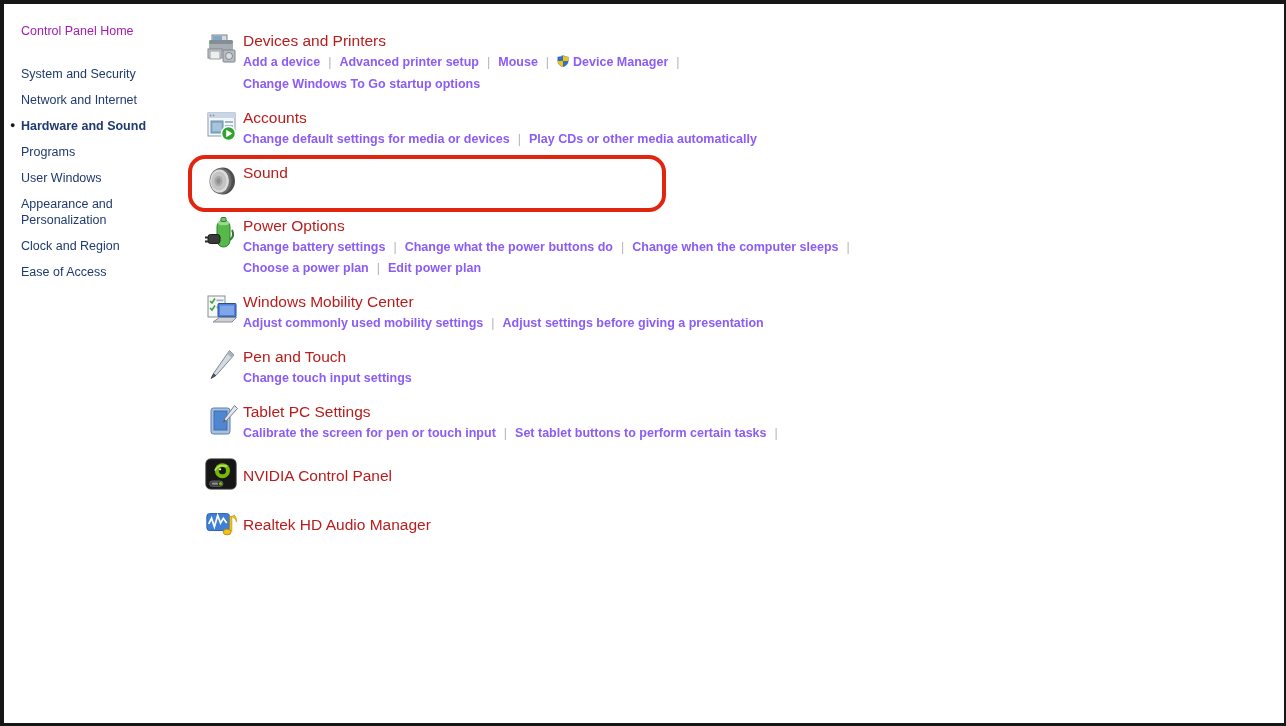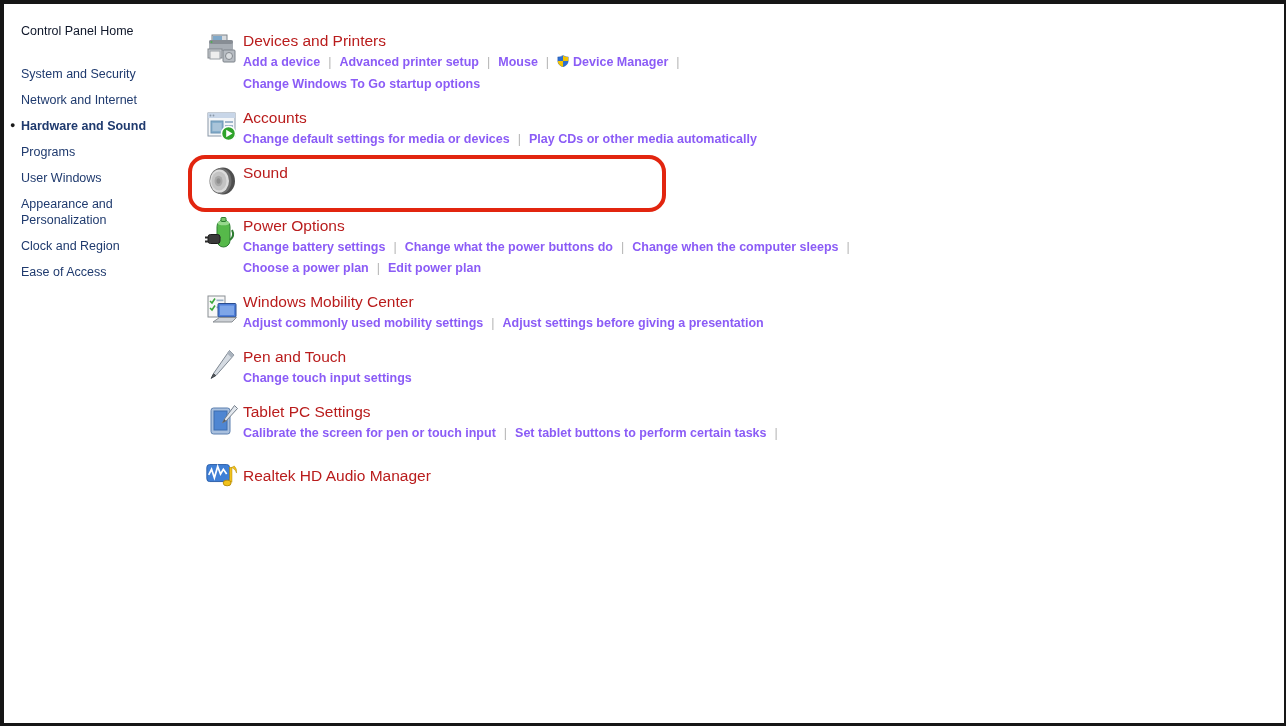--- a/index.html
+++ b/index.html
@@ -14,21 +14,21 @@
     border-top:4px solid #161616;
     border-left:4px solid #161616;
     border-right:2px solid #161616;
     border-bottom:3px solid #161616;
     background:#fff;
     display:flex;
     position:relative;
   }
   
   .sidebar { width:182px; flex-shrink:0; padding:20px 0 0 17px; }
-  .cp-home { font-size:12.5px; color:#0f172a; margin-bottom:28px; cursor:pointer; }
+  .cp-home { font-size:12.5px; color:#a21caf; margin-bottom:28px; cursor:pointer; }
   .nav-item {
     position:relative; font-size:12.5px; color:#1f3a6e;
     line-height:16px; margin-bottom:10px; width:140px; cursor:pointer;
   }
   .nav-item.active { font-weight:bold; }
   .nav-bullet {
     position:absolute; left:-11px; top:3px;
     font-size:9px; color:#1a1a1a; line-height:9px;
   }
   
@@ -211,20 +211,37 @@
               <rect x="10" y="9" width="13" height="19" fill="#4f86d2"></rect>
               <rect x="10" y="9" width="13" height="19" fill="none" stroke="#3d6cb0"></rect>
               <path d="M30.5 3.5 L33.5 6.5 L22 19 L18.5 20.8 L20.5 17 Z" fill="#e2e7ed" stroke="#76808c"></path>
               <path d="M18.5 20.8 L20.5 17 L22 19 Z" fill="#55595e"></path>
             </svg></span></div>
     <div class="text-cell">
       <span class="sec-title">Tablet PC Settings</span>
     <div class="links-row"><a class="task"><span>Calibrate the screen for pen or touch input</span></a><span class="sep">|</span><a class="task"><span>Set tablet buttons to perform certain tasks</span></a><span class="sep">|</span></div></div>
   </div>
 
+  <div class="section title-only gap-top">
+    <div class="icon-cell">
+          <span><svg width="34" height="34" viewBox="0 0 36 36">
+              <rect x="2" y="2" width="32" height="32" rx="5" fill="#161616" stroke="#3a3a3a"></rect>
+              <circle cx="19.5" cy="14.5" r="8" fill="#76b900"></circle>
+              <circle cx="19.5" cy="14.5" r="3.8" fill="#161616"></circle>
+              <path d="M11.5 14.5 q3.5 -7.5 13 -4.5" stroke="#b7e35f" stroke-width="1.8" fill="none"></path>
+              <circle cx="17" cy="13" r="1.2" fill="#e8f5c8"></circle>
+              <rect x="6" y="25.5" width="14" height="5.5" rx="2.7" fill="#2c2c2c" stroke="#6e6e6e"></rect>
+              <rect x="8" y="27" width="7" height="2.5" rx="1.2" fill="#8f8f8f"></rect>
+              <circle cx="17.5" cy="28.2" r="1.7" fill="#76b900"></circle>
+            </svg></span>
+        </div>
+    <div class="text-cell">
+      <span class="sec-title">NVIDIA Control Panel</span>
+    </div>
+  </div>
 
 
   <div class="section title-only">
     <div class="icon-cell">
           <span><svg width="34" height="34" viewBox="0 0 36 36">
               <rect x="3" y="8" width="24" height="18" rx="3" fill="#3f7fd6" stroke="#2a5fa8"></rect>
               <path d="M5 19 l3 -6 l3 9 l3.5 -12 l3 8 l3 -5 l3.5 5" stroke="#ffffff" stroke-width="1.8" fill="none"></path>
               <rect x="27.2" y="11" width="2.4" height="15.5" fill="#f2c21a" stroke="#b88d0a" stroke-width="0.6"></rect>
               <path d="M29.5 11 q4.5 2.5 5 6 q0.5 -5 -2.5 -7.5 z" fill="#f2c21a" stroke="#b88d0a" stroke-width="0.6"></path>
               <ellipse cx="24.5" cy="27.5" rx="4.2" ry="3" fill="#f2c21a" stroke="#b88d0a"></ellipse>

